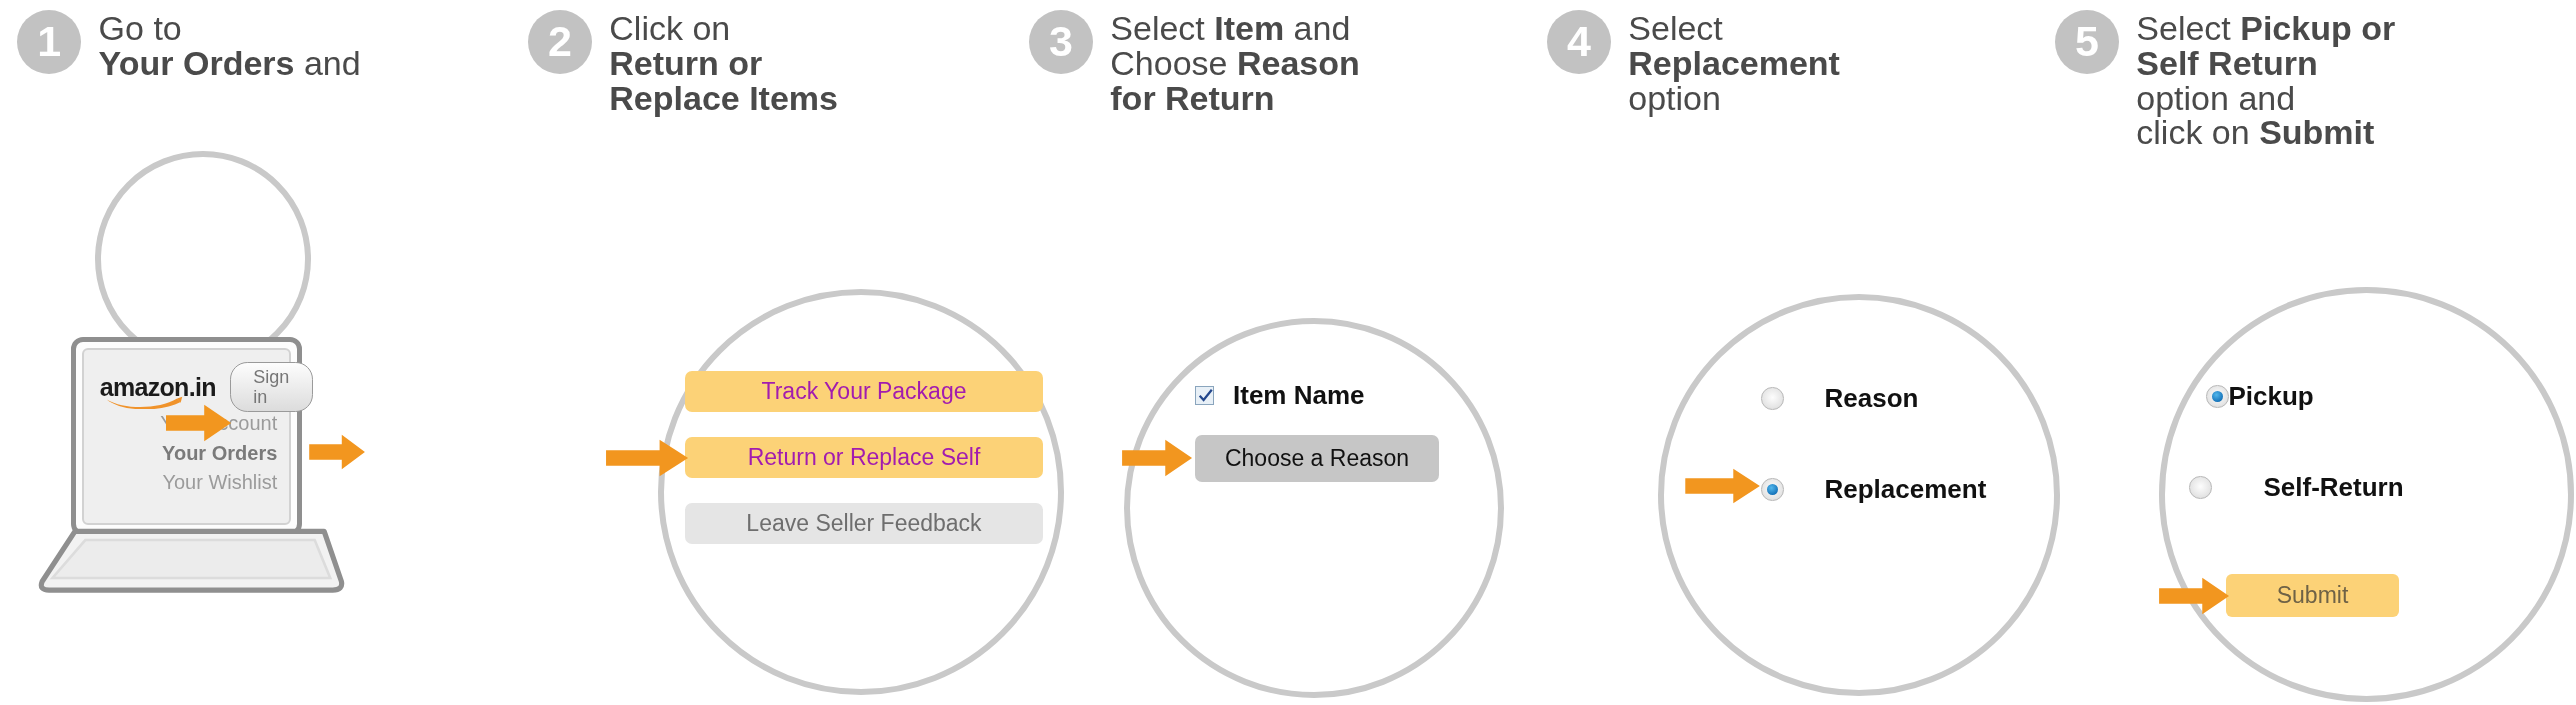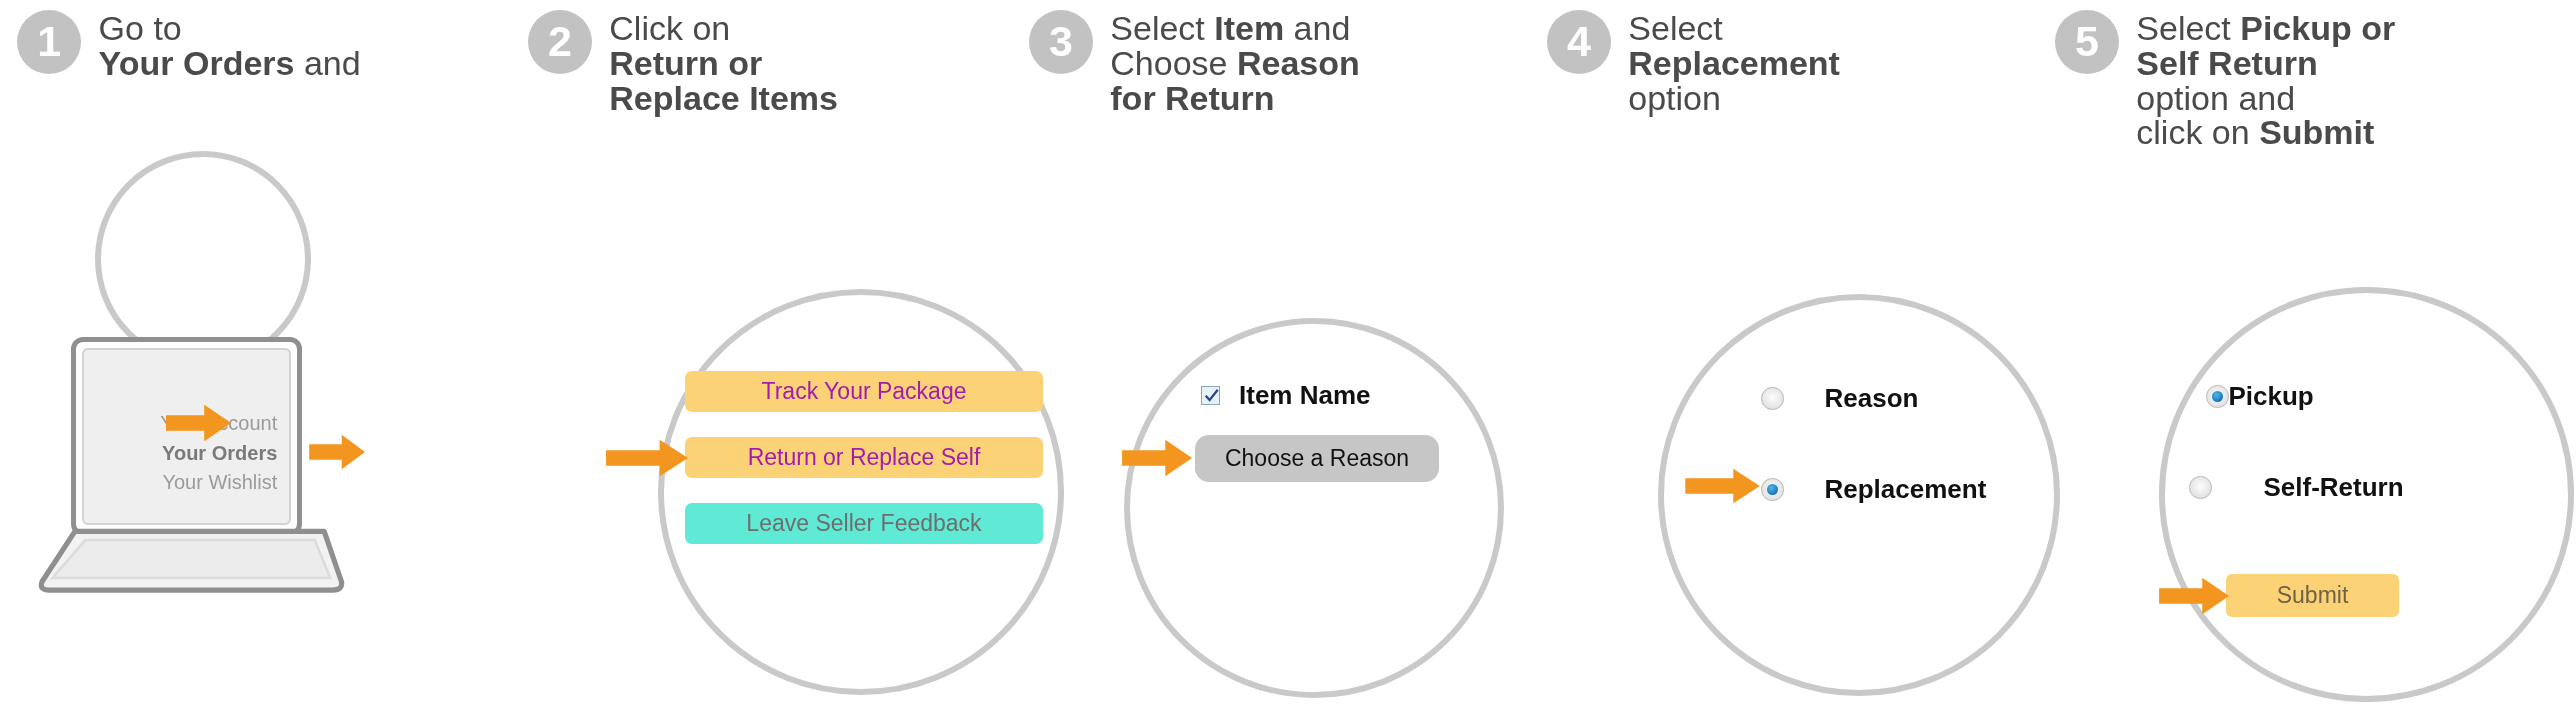--- a/index.html
+++ b/index.html
@@ -143,38 +143,38 @@
   .pill {
     position: absolute;
     border-radius: 7px;
     font-size: 23px;
     display: flex;
     align-items: center;
     justify-content: center;
     box-sizing: border-box;
   }
   .pill.amber { background: #fcd277; color: #a21caf; }
-  .pill.grey  { background: #5eead4; color: #6e6e6e; }
+  .pill.grey  { background: #e5e5e5; color: #6e6e6e; }
 
   
   .checkrow { position: absolute; display: flex; align-items: center; gap: 19px; }
   .checkbox {
     width: 19px; height: 19px;
     box-sizing: border-box;
     border: 1.7px solid #8aa5bd;
     background: #e8f0f7;
     position: relative;
     flex: none;
   }
   .checkbox svg { position: absolute; left: 1.7px; top: 0.9px; }
   .bold-label { font-size: 26px; font-weight: bold; color: #111111; white-space: nowrap; }
   .reason-btn {
     position: absolute;
     background: #c6c6c6;
-    border-radius: 14px;
+    border-radius: 7px;
     font-size: 23px;
     color: #111111;
     display: flex;
     align-items: center;
     justify-content: center;
     box-sizing: border-box;
   }
 
   
   .radiorow { position: absolute; display: flex; align-items: center; }
@@ -217,20 +217,30 @@
     <div class="step-head">
       <div class="badge">1</div>
       <div class="head-text" id="head-0"><div><span>Go to</span></div><div><b>Your Orders</b><span> and</span></div></div>
     </div>
 
     <div class="ring" style="left:78px;top:151px;width:216px;height:216px;"></div>
 
     <div>
       <div class="laptop-lid" style="left:54px;top:337px;width:231px;height:199px;">
         <div class="laptop-screen">
+          <div class="amz-row">
+            <div class="amz-logo">
+              <span>amazon</span><span class="tld">.in</span>
+              <svg class="amz-smile" viewBox="0 0 92 16">
+                <path d="M2 5 C22 17, 62 17, 84 4 L88 8 C66 20, 20 20, 2 5 Z" fill="#f0932b"></path>
+                <path d="M84 4 L90 2 L88 9 Z" fill="#f0932b"></path>
+              </svg>
+            </div>
+            <div class="signin-btn">Sign in</div>
+          </div>
           <div class="menu-list">
             <div>Your Account</div>
             <div class="sel">Your Orders</div>
             <div>Your Wishlist</div>
           </div>
         </div>
       </div>
 
       <svg style="position:absolute;left:17.3px;top:528px;height:69px;width:311px;" viewBox="0 0 360 80" width="311" height="69">
         <path d="M46 4 L335 4 L355 62 Q357 72, 345 72 L16 72 Q4 72, 8 62 Z" fill="#f2f2f2" stroke="#8f8f8f" stroke-width="6" stroke-linejoin="round"></path>
@@ -265,21 +275,21 @@
   </div>
 
   <div class="step" style="left:1029px;width:553px;">
     <div class="step-head">
       <div class="badge">3</div>
       <div class="head-text" id="head-2"><div><span>Select </span><b>Item</b><span> and</span></div><div><span>Choose </span><b>Reason</b></div><div><b>for Return</b></div></div>
     </div>
 
     <div class="ring" style="left:95px;top:318px;width:380px;height:380px;"></div>
 
-    <div class="checkrow" style="left:172px;top:380px;">
+    <div class="checkrow" style="left:166px;top:380px;">
       <span class="checkbox">
         <svg width="15.5" height="15.5" viewBox="0 0 18 18">
           <path d="M2 9 L6.5 14 L16 2" stroke="#23478c" stroke-width="2.6" fill="none"></path>
         </svg>
       </span>
       <span class="bold-label">Item Name</span>
     </div>
 
     <div class="reason-btn" style="left:166px;top:435px;width:244px;height:47px;">Choose a Reason</div>
 

